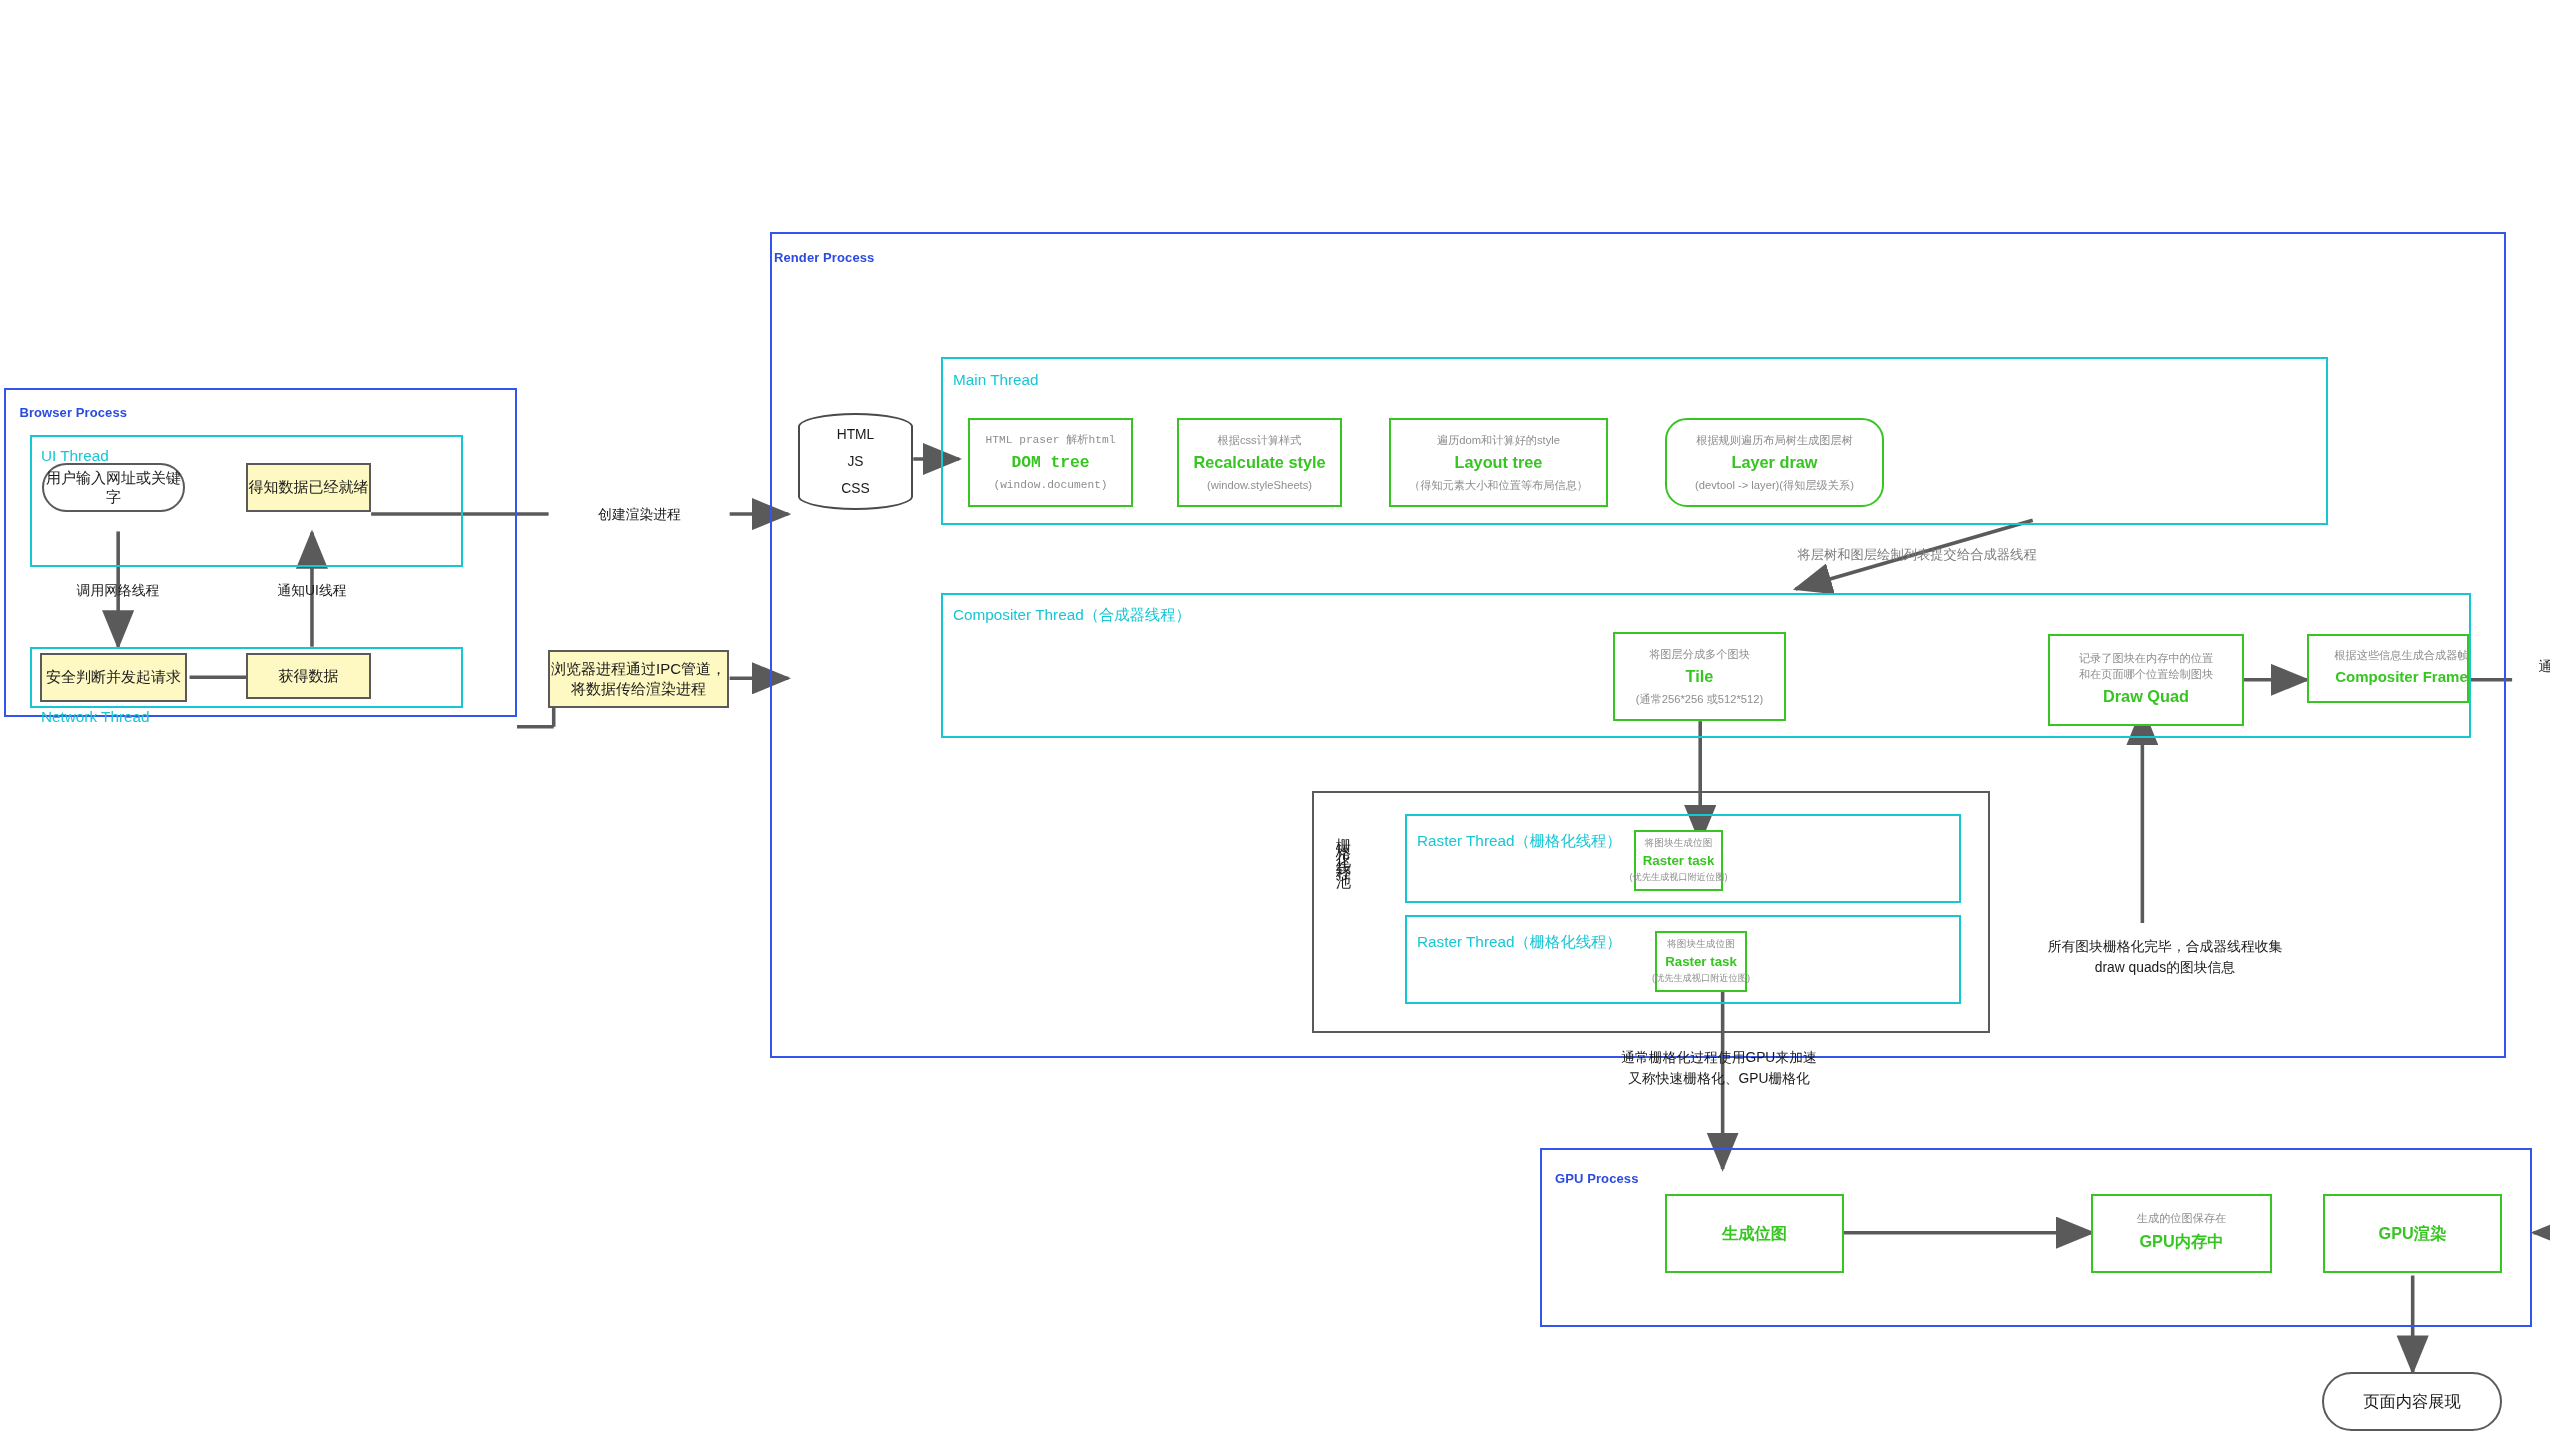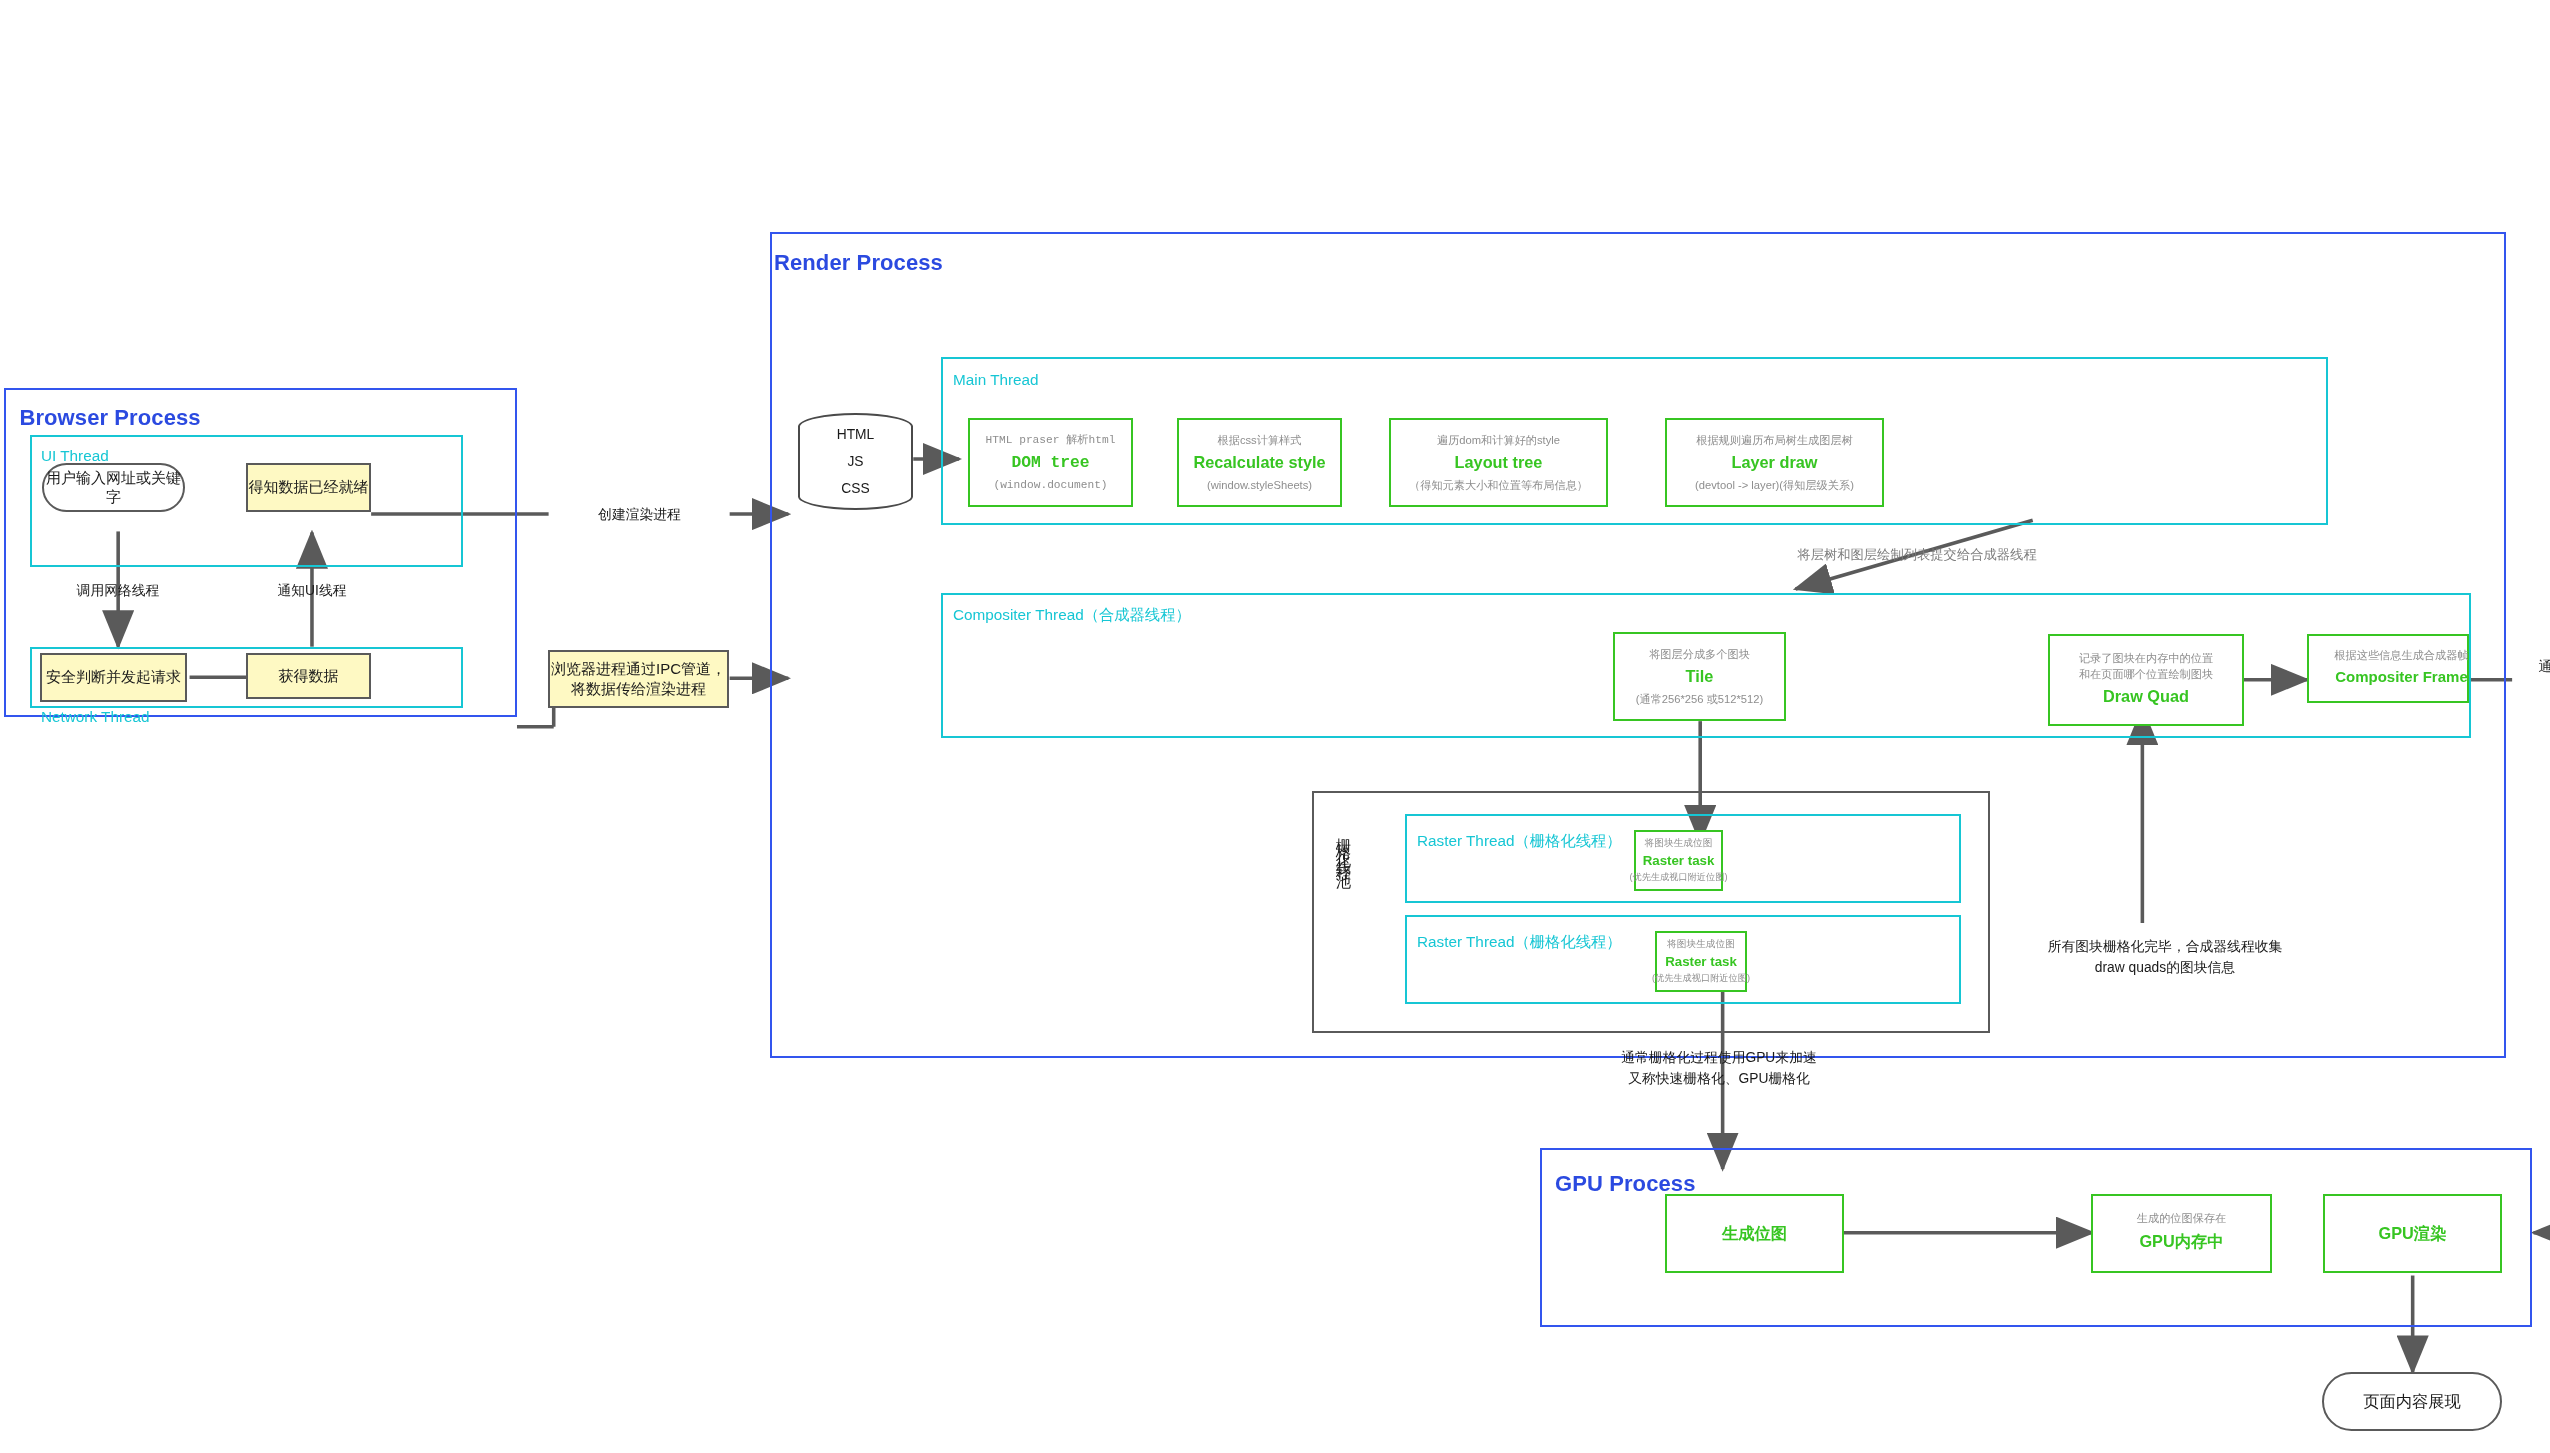--- a/index.html
+++ b/index.html
@@ -20,21 +20,21 @@
   .abs { position: absolute; box-sizing: border-box; }
 
   
   .proc {
     border: 2.6px solid #3355ee;
     background: transparent;
   }
   .proc-title {
     color: #2b4ae0;
     font-weight: bold;
-    font-size: 22px;
+    font-size: 13px;
     letter-spacing: 0.1px;
     white-space: nowrap;
   }
 
   
   .thread {
     border: 2.6px solid #16c6d4;
     background: transparent;
   }
   .thread-title {
@@ -241,21 +241,21 @@
     <div class="title-g">Recalculate style</div>
     <div class="cap">(window.styleSheets)</div>
   </div>
 
   <div class="abs greenbox" style="left:1389px; top:418px; width:219px; height:89px;">
     <div class="cap">遍历dom和计算好的style</div>
     <div class="title-g">Layout tree</div>
     <div class="cap">（得知元素大小和位置等布局信息）</div>
   </div>
 
-  <div class="abs greenbox" style="left:1665px; top:418px; width:219px; height:89px;">
+  <div class="abs greenbox" style="left:1665px; top:418px; width:219px; height:89px;border-radius:22px;">
     <div class="cap">根据规则遍历布局树生成图层树</div>
     <div class="title-g">Layer draw</div>
     <div class="cap">(devtool -&gt; layer)(得知层级关系)</div>
   </div>
 
 
   <div class="abs lbl-grey" style="left:1754px; top:545px; width:326px;">将层树和图层绘制列表提交给合成器线程</div>
 
   <div class="abs thread" style="left:941px; top:593px; width:1530px; height:145px;"></div>
   <div class="abs thread-title" style="left:953px; top:605px;">Compositer Thread（合成器线程）</div>

